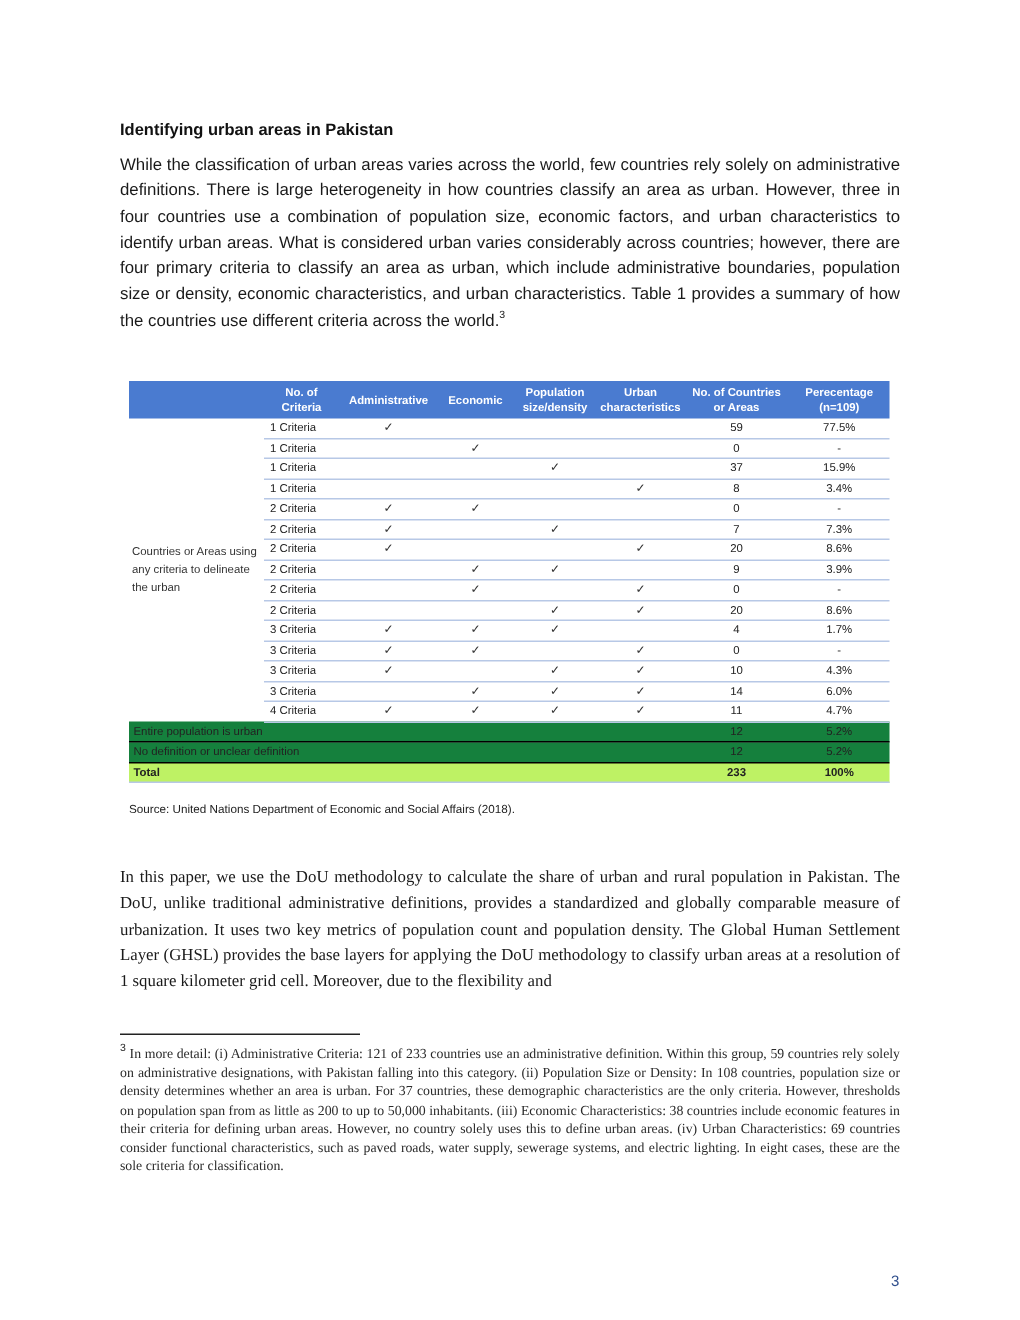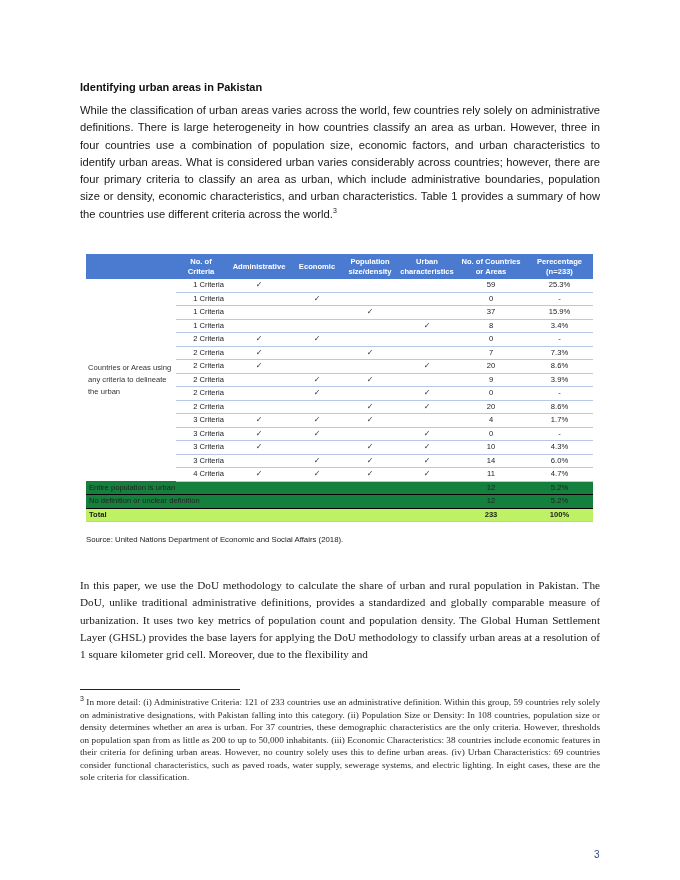--- a/index.html
+++ b/index.html
@@ -8,21 +8,21 @@
   .section-heading { position: absolute; left: 80px; top: 81px; font-size: 11px; font-weight: bold; color: #111; text-align: center; }
   .para { position: absolute; left: 80px; width: 520px; font-size: 11.2px; line-height: 17.3px; text-align: justify; color: #1a1a1a; }
   .para1 { top: 102px; }
   .para2 { top: 577px; font-family: Liberation Serif, serif; }
   sup.fn { font-size: 7px; vertical-align: super; line-height: 0; }
   .table-title { position: absolute; left: 86px; top: 230px; font-size: 11px; font-weight: bold; color: #111; }
   table.crit { position: absolute; left: 86px; top: 254px; width: 507px; border-collapse: collapse; font-size: 7.6px; color: #222; }
   table.crit th { background: #4a7bd0; color: #ffffff; font-weight: bold; font-size: 7.6px; line-height: 10px; padding: 2px 2px; text-align: center; height: 21px; vertical-align: middle; }
   table.crit td { height: 12.5px; padding: 0 2px; border-bottom: 1px solid #b7c8e6; text-align: center; vertical-align: middle; line-height: 12px; }
   table.crit td.group { border-bottom: none; text-align: left; line-height: 12px; color: #333; font-size: 7.6px; }
-  table.crit td.crit-label { text-align: right; padding-left: 4px; }
+  table.crit td.crit-label { text-align: left; padding-left: 4px; }
   table.crit td.check { font-size: 8px; color: #333; }
   table.crit tr.gray td { background: #15803d; border-bottom: 1px solid #000000; }
   table.crit tr.gray td.wide { text-align: left; padding-left: 3px; }
   table.crit tr.total td { background: #bef264; font-weight: bold; border-bottom: 1px solid #b7c8e6; }
   table.crit tr.total td.wide { text-align: left; padding-left: 3px; }
   table.crit col.c0 { width: 90px; }
   table.crit col.c1 { width: 50px; }
   table.crit col.c2 { width: 66px; }
   table.crit col.c3 { width: 50px; }
   table.crit col.c4 { width: 56px; }
@@ -58,33 +58,33 @@
     </colgroup>
     <thead>
       <tr>
         <th></th>
         <th>No. of Criteria</th>
         <th>Administrative</th>
         <th>Economic</th>
         <th>Population size/density</th>
         <th>Urban characteristics</th>
         <th>No. of Countries or Areas</th>
-        <th>Perecentage (n=233)</th>
+        <th>Perecentage (n=109)</th>
       </tr>
     </thead>
     <tbody id="crit-body">
         <tr>
           <td class="group" rowspan="15">Countries or Areas using any criteria to delineate the urban</td>
           <td class="crit-label">1 Criteria</td>
           <td class="check"><span>✓</span></td>
           <td class="check"></td>
           <td class="check"></td>
           <td class="check"></td>
           <td>59</td>
-          <td>25.3%</td>
+          <td>77.5%</td>
         </tr>
         <tr>
           <td class="crit-label">1 Criteria</td>
           <td class="check"></td>
           <td class="check"><span>✓</span></td>
           <td class="check"></td>
           <td class="check"></td>
           <td>0</td>
           <td>-</td>
         </tr>

